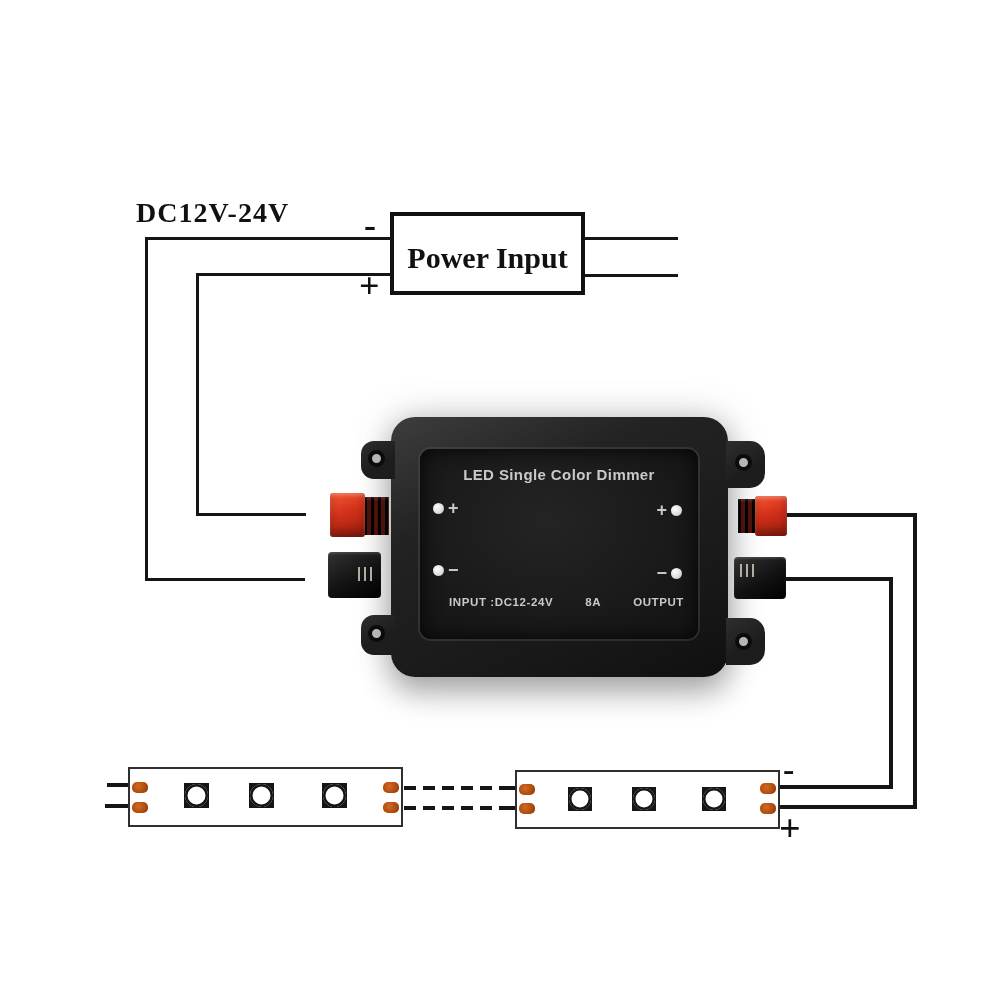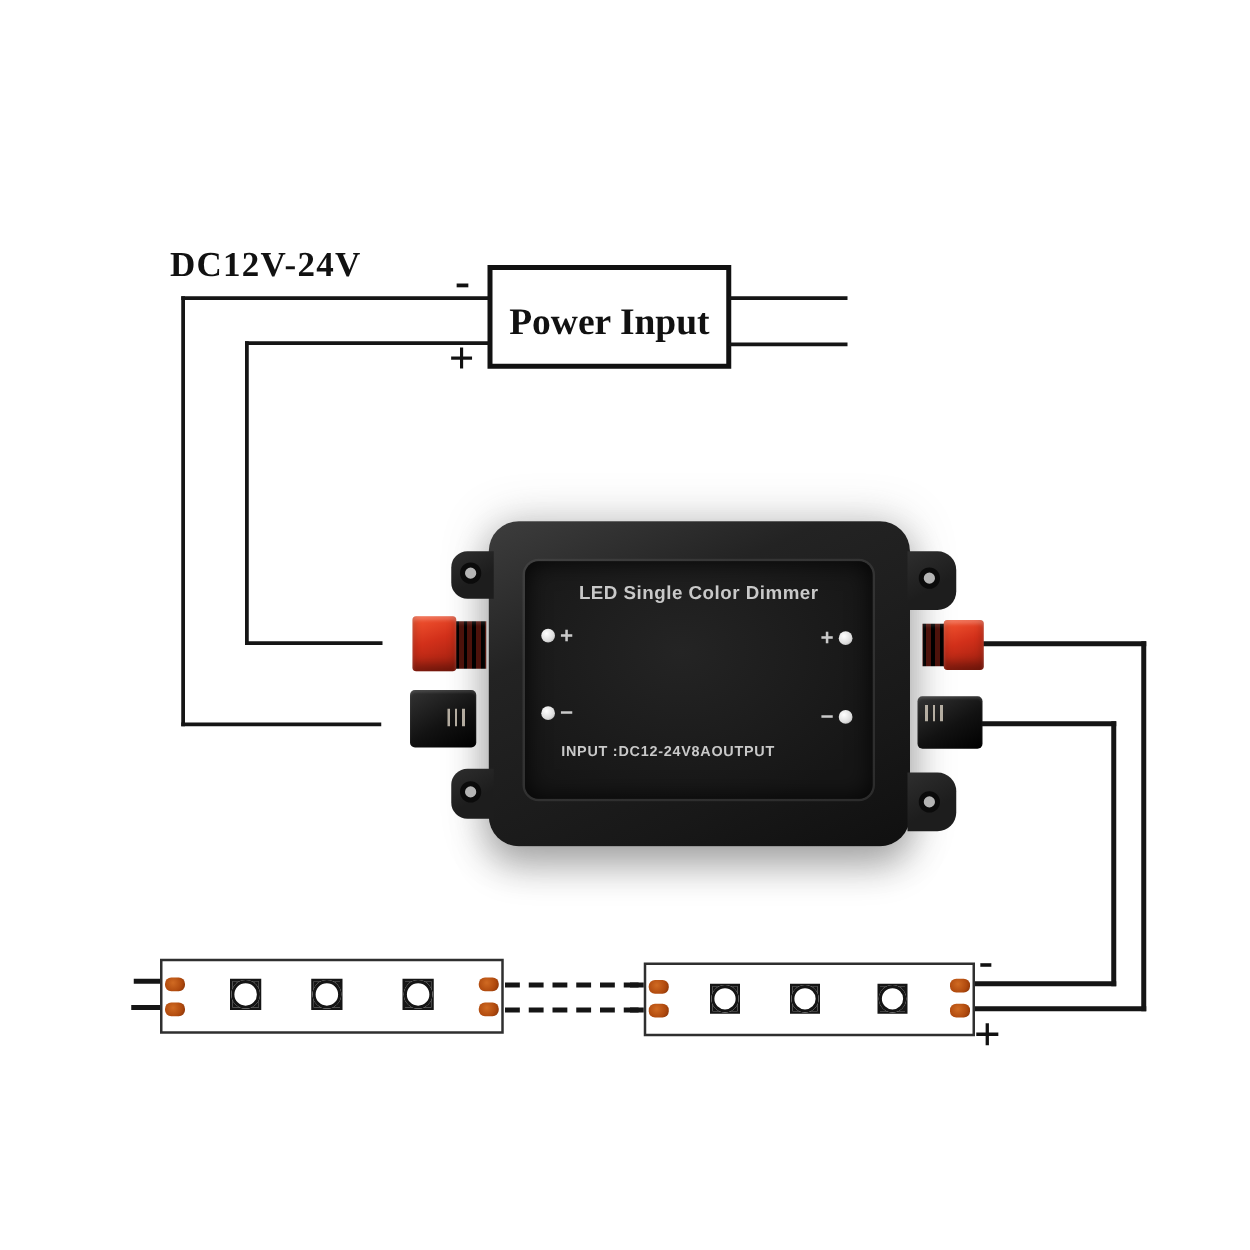--- a/index.html
+++ b/index.html
@@ -61,21 +61,21 @@
   .term .sg {
     font-family:"Liberation Sans",sans-serif; font-weight:bold; font-size:18px;
     color:var(--device-text,#d4d4d4); line-height:1;
   }
   .term-in-plus  { left:13px; top:50px; }
   .term-in-minus { left:13px; top:112px; }
   .term-out-plus { right:16px; top:52px; }
   .term-out-minus{ right:16px; top:115px; }
   .panel-bottom {
     position:absolute; left:13px; right:14px; top:147px;
-    display:flex; align-items:baseline;
+    display:flex; justify-content:space-between; align-items:baseline;
     font-family:"Liberation Sans",sans-serif; font-weight:bold; font-size:11.5px;
     letter-spacing:.6px; color:var(--device-text,#c6c6c6); white-space:nowrap;padding-left:16px;
   }
   
   .ear { position:absolute; background:linear-gradient(150deg,#2e2e2e,var(--ear,#1d1d1d) 60%); }
   .ear-l { border-radius:13px 0 0 13px; }
   .ear-r { border-radius:0 15px 15px 0; }
   .ear-tl { left:-30px;  top:24px;  width:34px; height:38px; }
   .ear-bl { left:-30px;  top:198px; width:34px; height:40px; }
   .ear-tr { right:-37px; top:24px;  width:39px; height:47px; }

